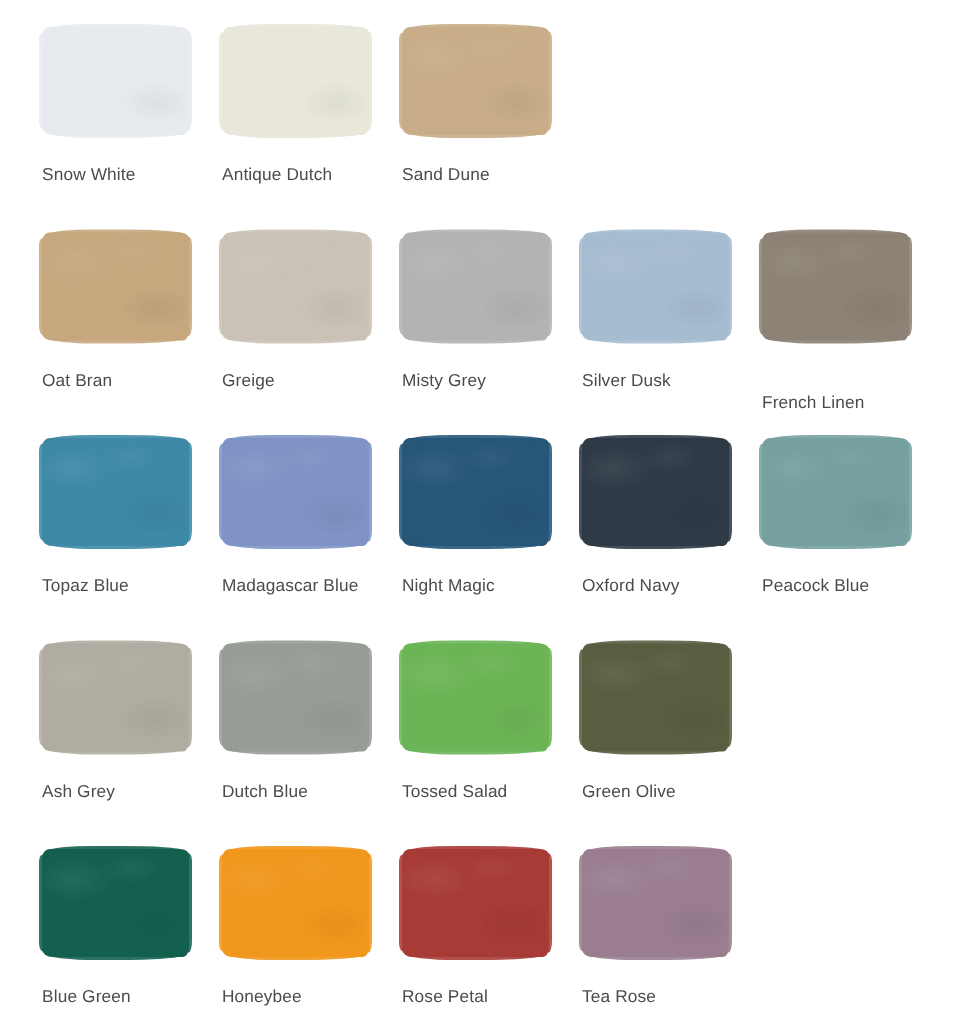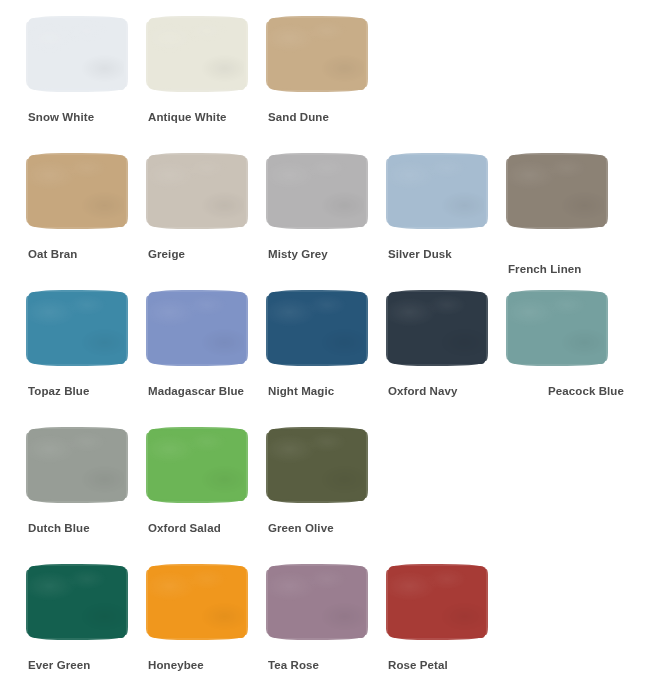--- a/index.html
+++ b/index.html
@@ -21,21 +21,20 @@
     background: #ffffff;
     box-sizing: border-box;
     padding: 18px 24px 8px 28px;
   }
 
   .palette-row {
     display: flex;
     flex-direction: row;
     align-items: flex-start;
     height: 137px;
-    font-weight: bold;
   }
 
   .swatch-cell {
     width: 120px;
     flex: 0 0 120px;
     display: flex;
     flex-direction: column;
     align-items: flex-start;
   }
 
@@ -124,21 +123,21 @@
         <div class="chip-texture"></div>
       </div>
       <div class="swatch-label" style="color: rgb(75, 75, 75);">Snow White</div>
     </div>
     <div class="swatch-cell">
       <div class="swatch-chip" style="background: rgb(232, 231, 218);">
         <div class="chip-top"></div>
         <div class="chip-bottom"></div>
         <div class="chip-texture"></div>
       </div>
-      <div class="swatch-label" style="color: rgb(75, 75, 75);">Antique White</div>
+      <div class="swatch-label" style="color: rgb(75, 75, 75);">Antique Dutch</div>
     </div>
     <div class="swatch-cell">
       <div class="swatch-chip" style="background: rgb(200, 173, 136);">
         <div class="chip-top"></div>
         <div class="chip-bottom"></div>
         <div class="chip-texture"></div>
       </div>
       <div class="swatch-label" style="color: rgb(75, 75, 75);">Sand Dune</div>
     </div>
   </div>
@@ -218,79 +217,87 @@
         <div class="chip-texture"></div>
       </div>
       <div class="swatch-label" style="color: rgb(75, 75, 75);">Oxford Navy</div>
     </div>
     <div class="swatch-cell">
       <div class="swatch-chip" style="background: rgb(117, 160, 159);">
         <div class="chip-top"></div>
         <div class="chip-bottom"></div>
         <div class="chip-texture"></div>
       </div>
-      <div class="swatch-label" style="color: rgb(75, 75, 75); margin-left: 40px;">Peacock Blue</div>
-    </div>
-  </div>
-
-  <div class="palette-row">
+      <div class="swatch-label" style="color: rgb(75, 75, 75);">Peacock Blue</div>
+    </div>
+  </div>
+
+  <div class="palette-row">
+    <div class="swatch-cell">
+      <div class="swatch-chip" style="background: rgb(176, 172, 161);">
+        <div class="chip-top"></div>
+        <div class="chip-bottom"></div>
+        <div class="chip-texture"></div>
+      </div>
+      <div class="swatch-label" style="color: rgb(75, 75, 75);">Ash Grey</div>
+    </div>
     <div class="swatch-cell">
       <div class="swatch-chip" style="background: rgb(151, 157, 150);">
         <div class="chip-top"></div>
         <div class="chip-bottom"></div>
         <div class="chip-texture"></div>
       </div>
       <div class="swatch-label" style="color: rgb(75, 75, 75);">Dutch Blue</div>
     </div>
     <div class="swatch-cell">
       <div class="swatch-chip" style="background: rgb(108, 181, 86);">
         <div class="chip-top"></div>
         <div class="chip-bottom"></div>
         <div class="chip-texture"></div>
       </div>
-      <div class="swatch-label" style="color: rgb(75, 75, 75);">Oxford Salad</div>
+      <div class="swatch-label" style="color: rgb(75, 75, 75);">Tossed Salad</div>
     </div>
     <div class="swatch-cell">
       <div class="swatch-chip" style="background: rgb(89, 94, 65);">
         <div class="chip-top"></div>
         <div class="chip-bottom"></div>
         <div class="chip-texture"></div>
       </div>
       <div class="swatch-label" style="color: rgb(75, 75, 75);">Green Olive</div>
     </div>
   </div>
 
   <div class="palette-row">
     <div class="swatch-cell">
       <div class="swatch-chip" style="background: rgb(20, 96, 79);">
         <div class="chip-top"></div>
         <div class="chip-bottom"></div>
         <div class="chip-texture"></div>
       </div>
-      <div class="swatch-label" style="color: rgb(75, 75, 75);">Ever Green</div>
+      <div class="swatch-label" style="color: rgb(75, 75, 75);">Blue Green</div>
     </div>
     <div class="swatch-cell">
       <div class="swatch-chip" style="background: rgb(240, 151, 29);">
         <div class="chip-top"></div>
         <div class="chip-bottom"></div>
         <div class="chip-texture"></div>
       </div>
       <div class="swatch-label" style="color: rgb(75, 75, 75);">Honeybee</div>
     </div>
     <div class="swatch-cell">
+      <div class="swatch-chip" style="background: rgb(167, 59, 54);">
+        <div class="chip-top"></div>
+        <div class="chip-bottom"></div>
+        <div class="chip-texture"></div>
+      </div>
+      <div class="swatch-label" style="color: rgb(75, 75, 75);">Rose Petal</div>
+    </div>
+    <div class="swatch-cell">
       <div class="swatch-chip" style="background: rgb(154, 126, 144);">
         <div class="chip-top"></div>
         <div class="chip-bottom"></div>
         <div class="chip-texture"></div>
       </div>
       <div class="swatch-label" style="color: rgb(75, 75, 75);">Tea Rose</div>
     </div>
-    <div class="swatch-cell">
-      <div class="swatch-chip" style="background: rgb(167, 59, 54);">
-        <div class="chip-top"></div>
-        <div class="chip-bottom"></div>
-        <div class="chip-texture"></div>
-      </div>
-      <div class="swatch-label" style="color: rgb(75, 75, 75);">Rose Petal</div>
-    </div>
   </div>
 
 </div>
 
 </body></html>

